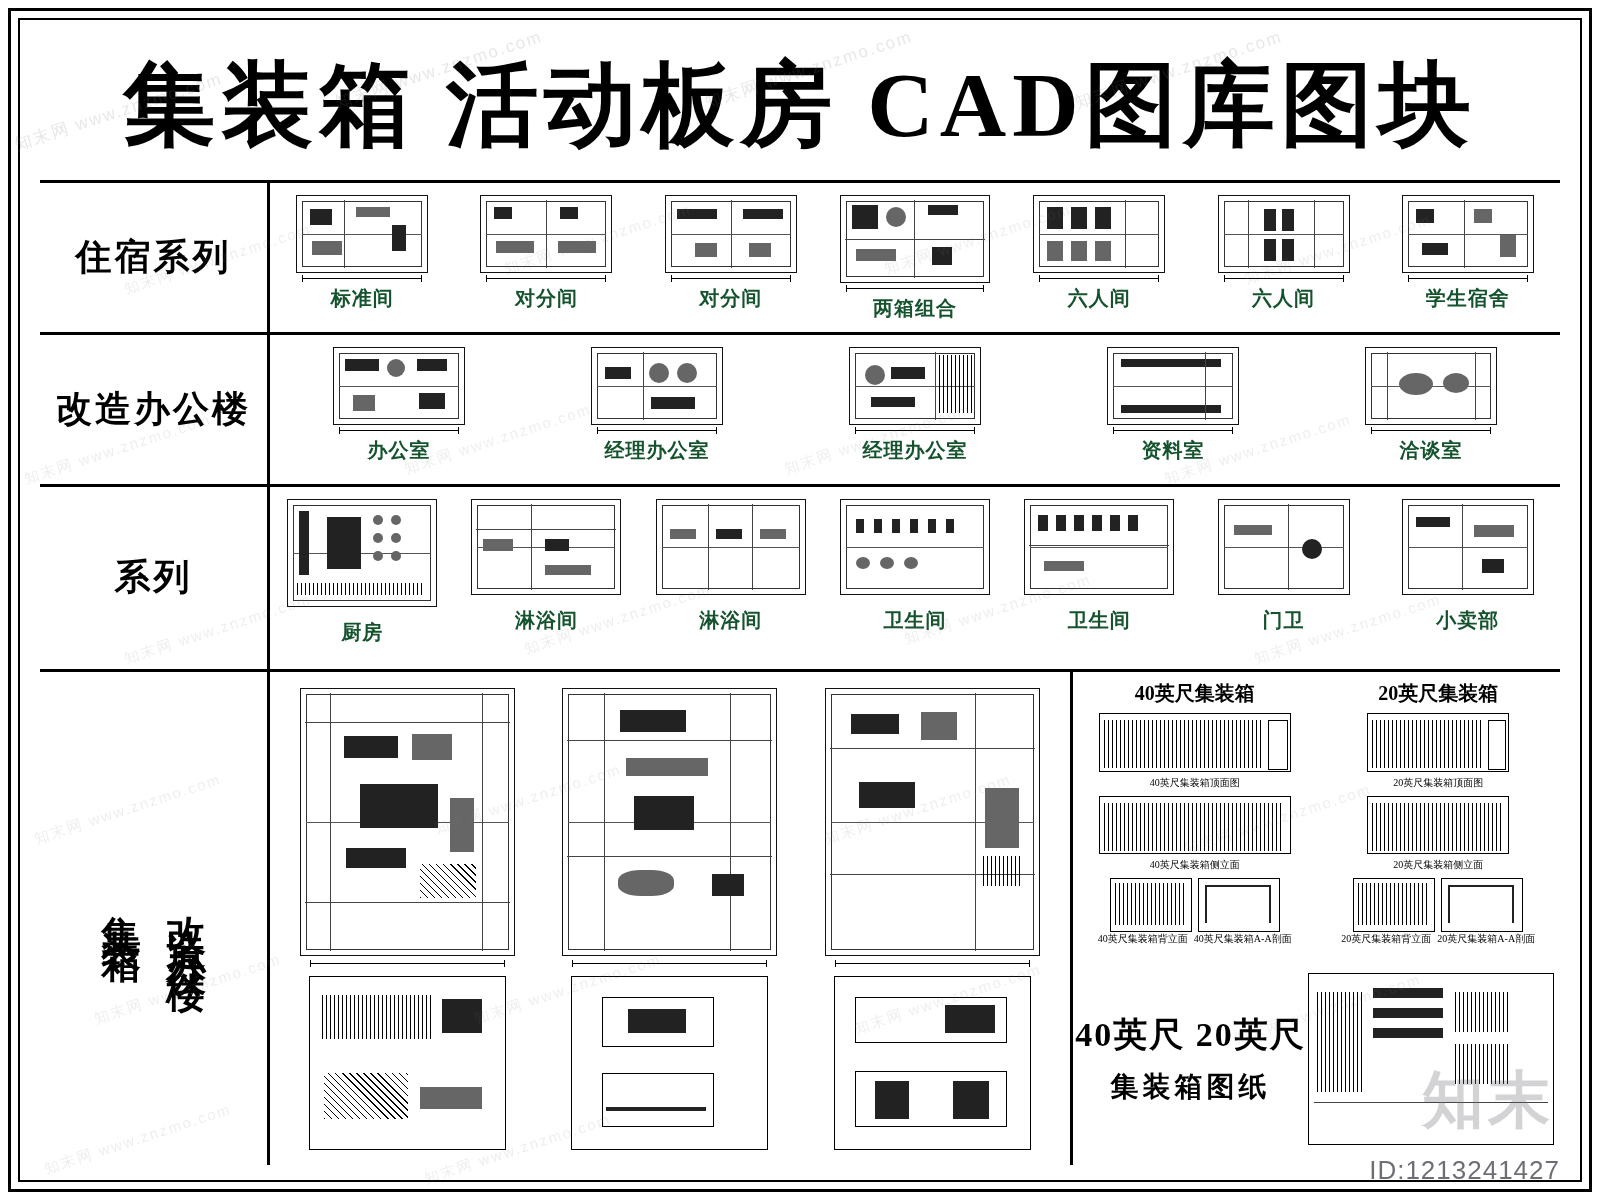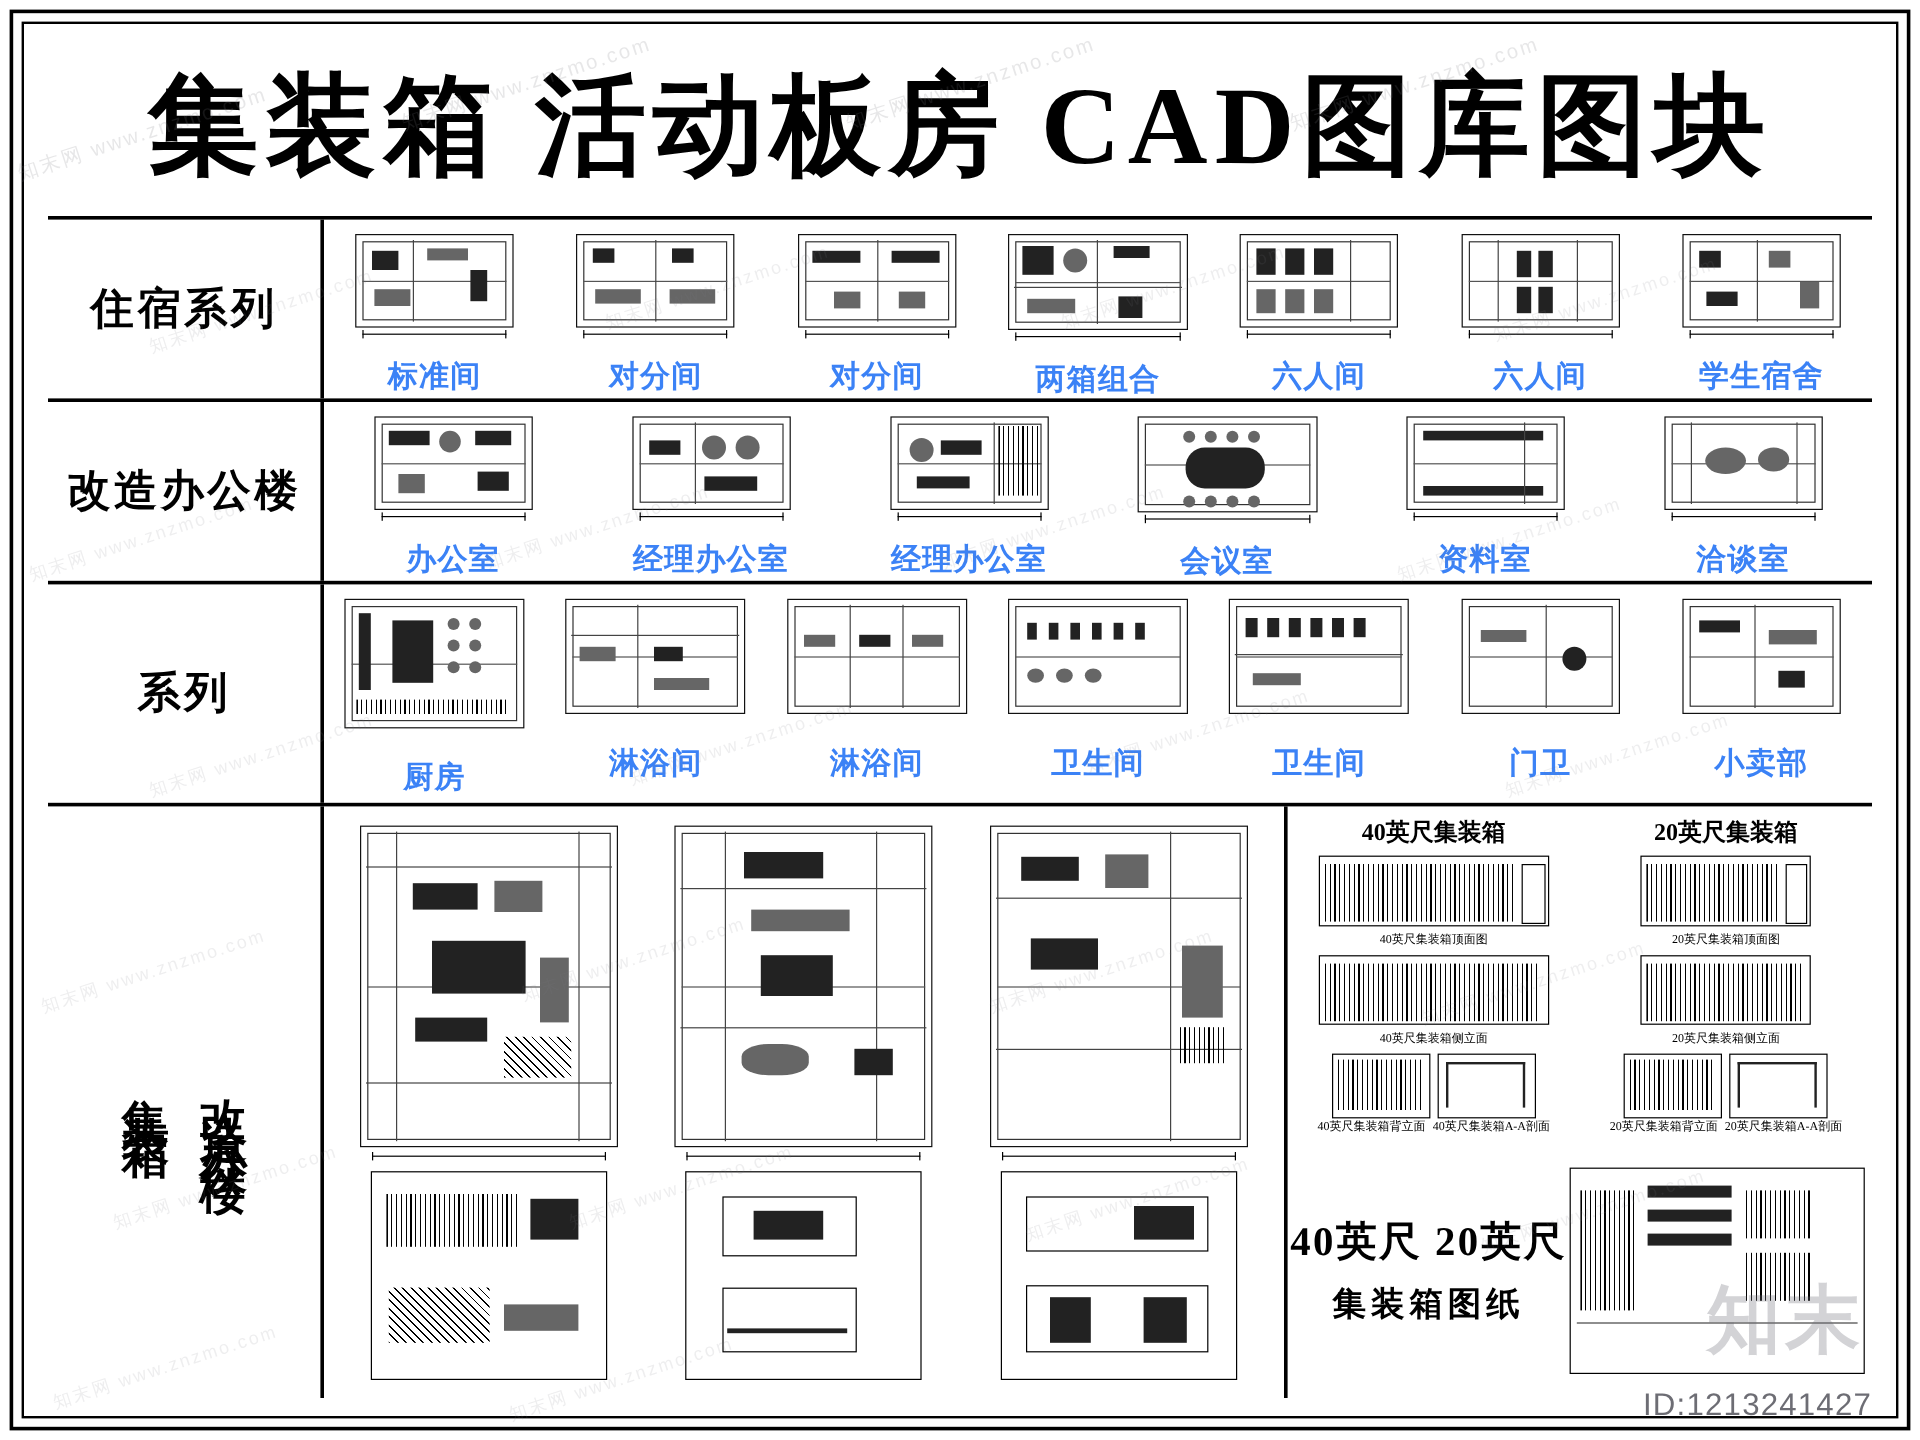--- a/index.html
+++ b/index.html
@@ -18,21 +18,21 @@
 
   
   .row{display:flex;border-bottom:3px solid #000;box-sizing:border-box;}
   .row-label{width:230px;min-width:230px;border-right:3px solid #000;display:flex;align-items:center;justify-content:center;box-sizing:border-box;}
   .row-label span{font-weight:bold;font-size:36px;letter-spacing:3px;line-height:1.15;text-align:center;color:#000;}
   .row-items{flex:1;display:flex;box-sizing:border-box;}
 
   .item{flex:1;display:flex;flex-direction:column;align-items:center;justify-content:flex-start;padding-top:12px;box-sizing:border-box;}
   .thumb{width:132px;height:78px;position:relative;}
   .thumb.wide{width:150px;height:88px;}
-  .caption{margin-top:24px;font-size:25px;font-weight:bold;letter-spacing:1px;color:#3b82f6;white-space:nowrap;}
+  .caption{margin-top:12px;font-size:20px;font-weight:bold;letter-spacing:1px;color:#14532d;white-space:nowrap;}
 
   .r1{height:152px;}
   .r2{height:152px;}
   .r3{height:185px;}
 
   
   .bottom{display:flex;height:493px;box-sizing:border-box;}
   .bottom-label{width:230px;min-width:230px;border-right:3px solid #000;display:flex;align-items:center;justify-content:center;box-sizing:border-box;}
   .vert-wrap{display:flex;flex-direction:row-reverse;gap:10px;}
   .vert{writing-mode:vertical-rl;text-orientation:upright;font-weight:bold;font-size:40px;letter-spacing:14px;color:#000;}
@@ -237,36 +237,20 @@
             <div class="grid-v" style="left:86px"></div>
             <div class="hatch" style="left:90px;top:8px;width:34px;height:58px"></div>
             <div class="blk l" style="left:16px;top:18px;width:20px;height:20px;border-radius:50%"></div>
             <div class="blk" style="left:42px;top:20px;width:34px;height:12px"></div>
             <div class="blk" style="left:22px;top:50px;width:44px;height:10px"></div>
             <div class="dimline" style="left:6px;bottom:-6px;width:120px"></div>
           </div>
           <div class="caption">经理办公室</div>
         </div>
 
-        <div class="item wide">
-          <div class="thumb wide">
-            <div class="cad"></div>
-            <div class="blk" style="left:40px;top:26px;width:66px;height:34px;border-radius:16px"></div>
-            <div class="blk l" style="left:38px;top:12px;width:10px;height:10px;border-radius:50%"></div>
-            <div class="blk l" style="left:56px;top:12px;width:10px;height:10px;border-radius:50%"></div>
-            <div class="blk l" style="left:74px;top:12px;width:10px;height:10px;border-radius:50%"></div>
-            <div class="blk l" style="left:92px;top:12px;width:10px;height:10px;border-radius:50%"></div>
-            <div class="blk l" style="left:38px;top:66px;width:10px;height:10px;border-radius:50%"></div>
-            <div class="blk l" style="left:56px;top:66px;width:10px;height:10px;border-radius:50%"></div>
-            <div class="blk l" style="left:74px;top:66px;width:10px;height:10px;border-radius:50%"></div>
-            <div class="blk l" style="left:92px;top:66px;width:10px;height:10px;border-radius:50%"></div>
-            <div class="dimline" style="left:6px;bottom:-6px;width:138px"></div>
-          </div>
-          <div class="caption">会议室</div>
-        </div>
 
         <div class="item">
           <div class="thumb">
             <div class="cad"></div>
             <div class="blk" style="left:14px;top:12px;width:100px;height:8px"></div>
             <div class="blk" style="left:14px;top:58px;width:100px;height:8px"></div>
             <div class="grid-v" style="left:98px"></div>
             <div class="dimline" style="left:6px;bottom:-6px;width:120px"></div>
           </div>
           <div class="caption">资料室</div>

